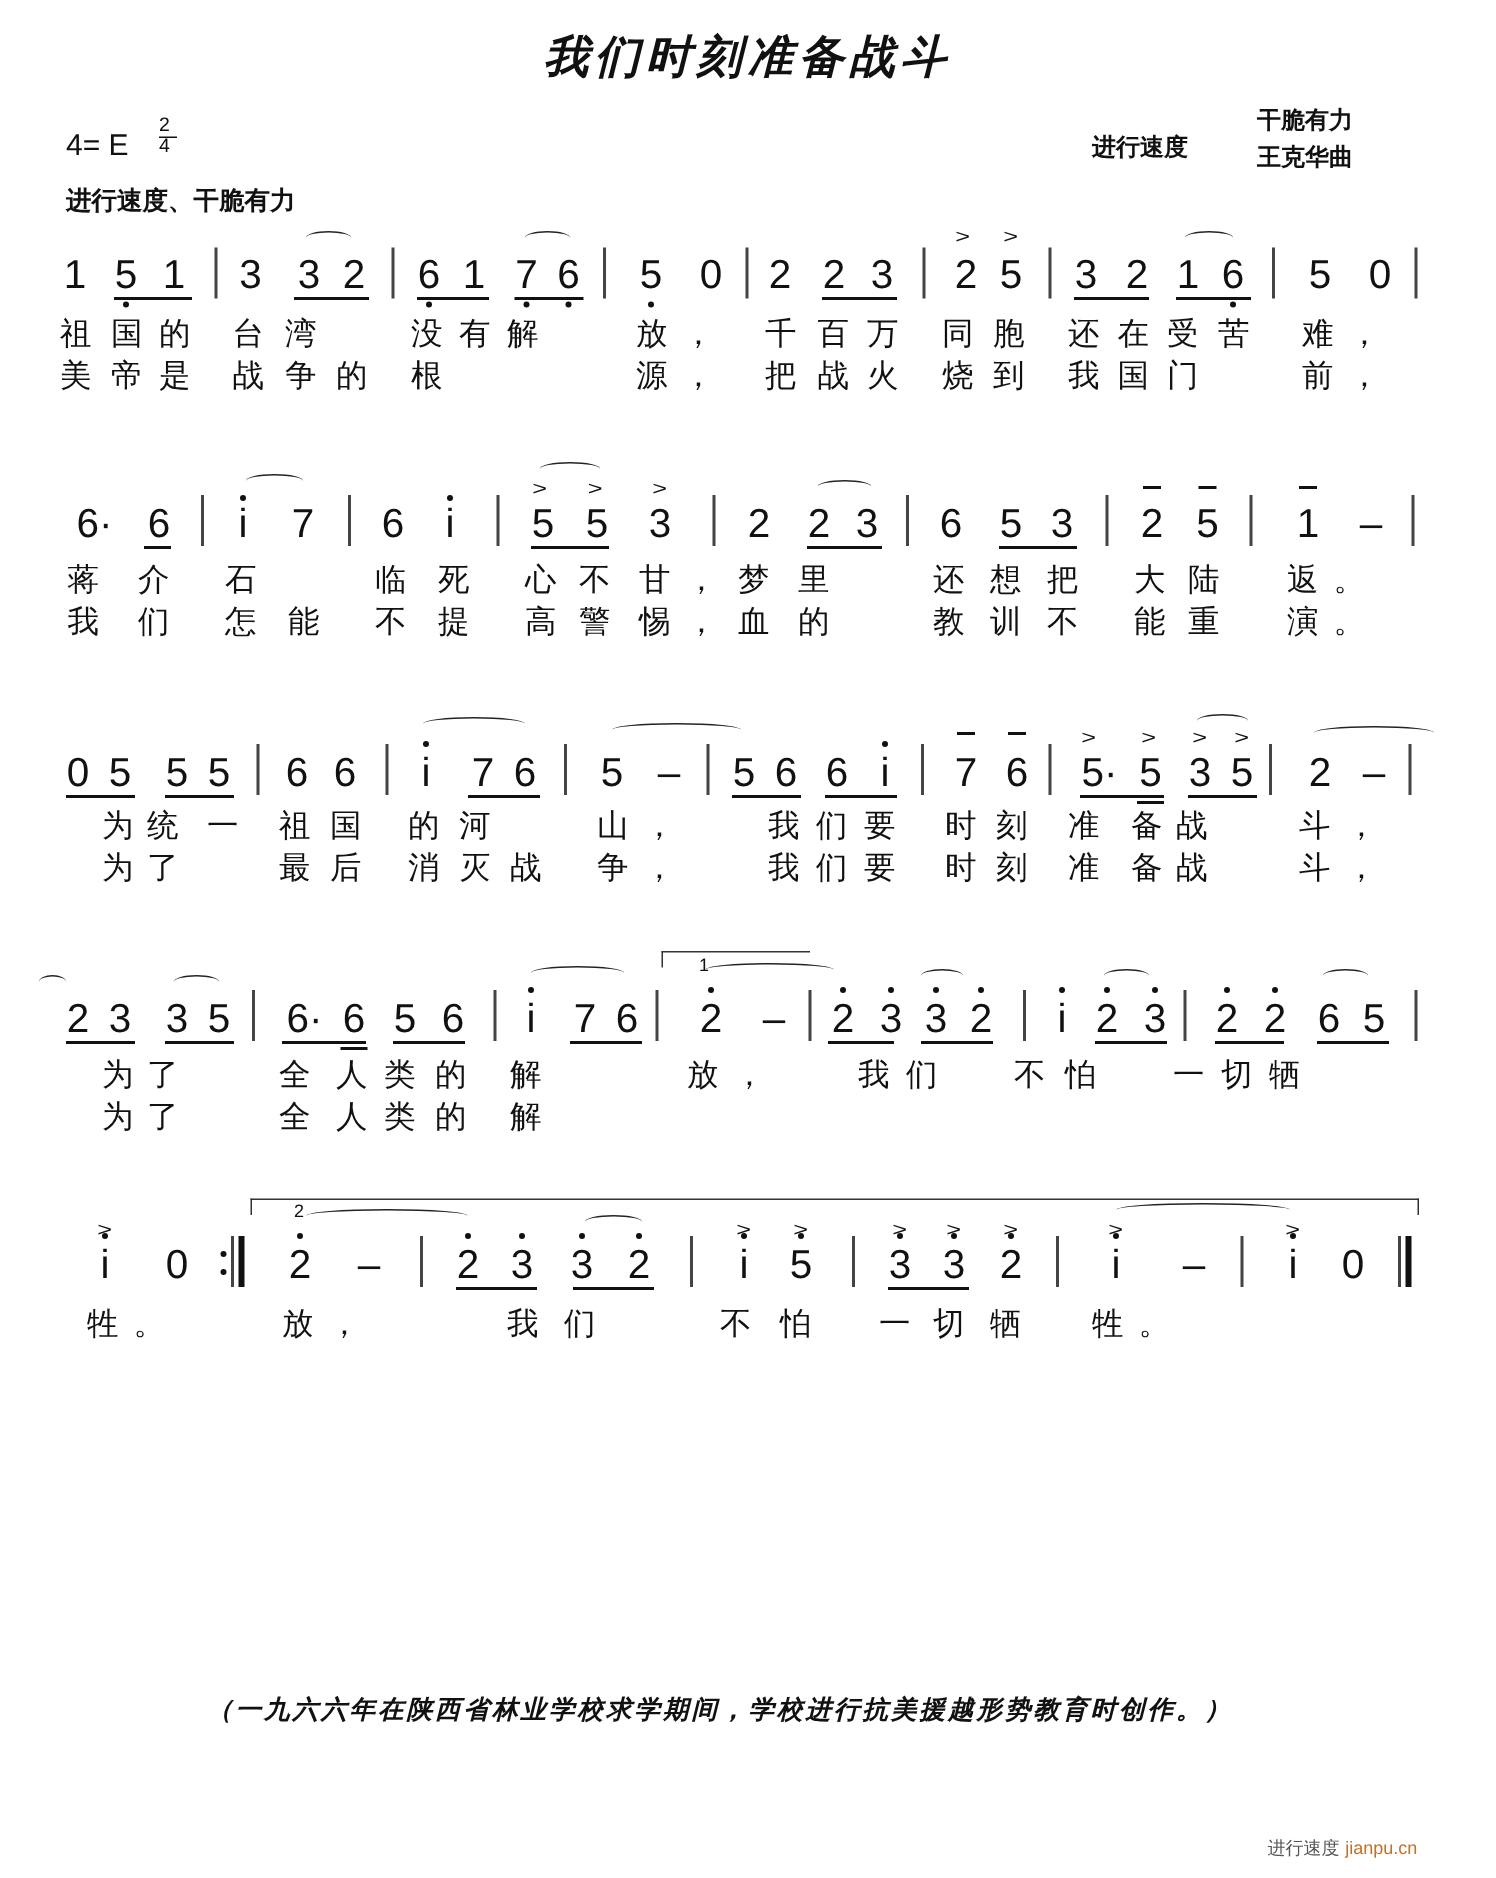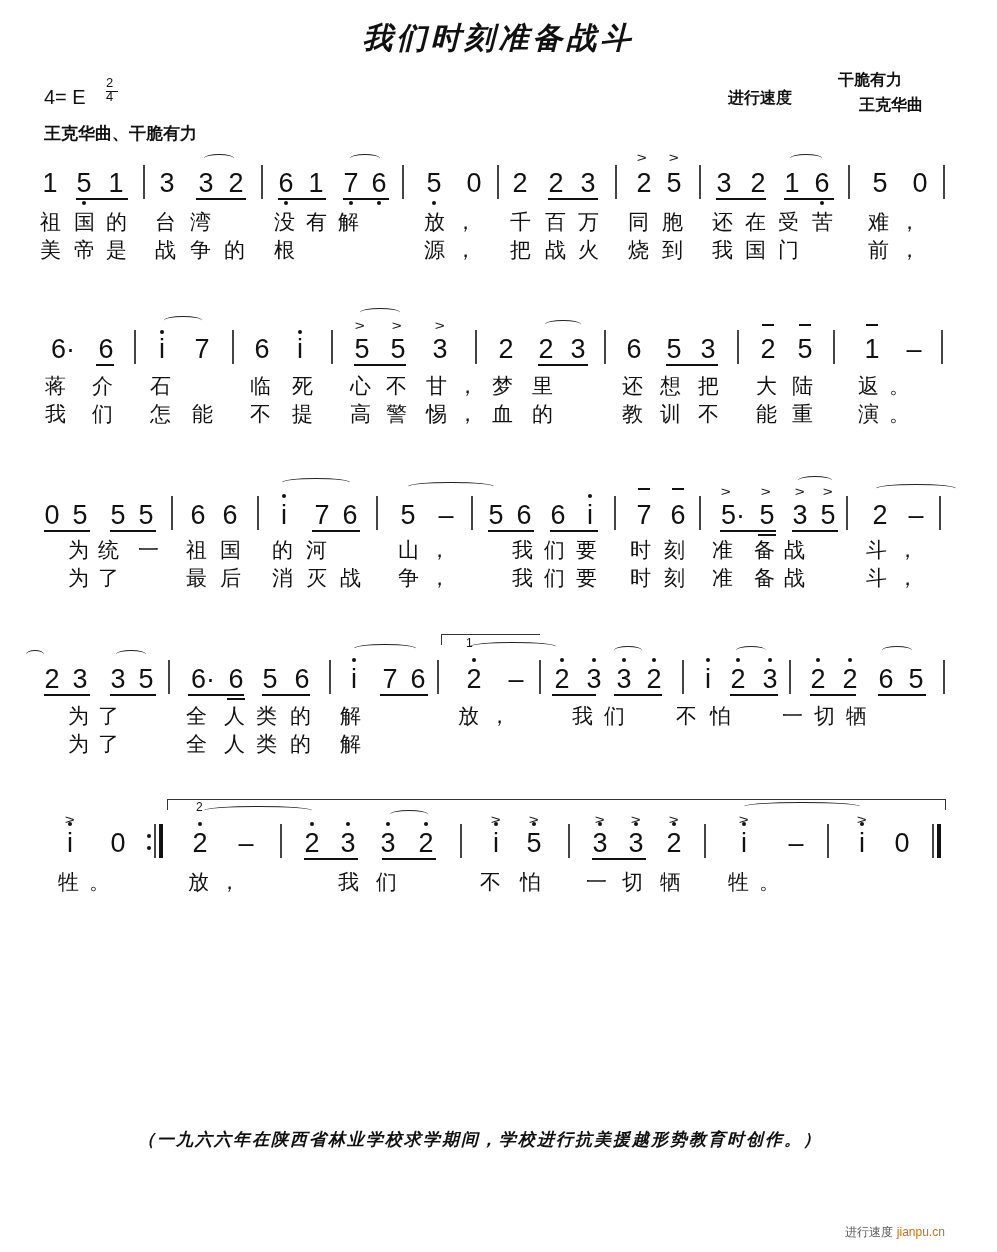--- a/index.html
+++ b/index.html
@@ -6,21 +6,21 @@
   body { width:997px; height:1252px; position:relative; overflow:hidden; color:#111; font-family:"DejaVu Sans", sans-serif; }
   .title { position:absolute; top:18px; left:0; width:997px; text-align:center; font-size:30px; font-weight:bold; font-style:italic; letter-spacing:4px; font-family:"DejaVu Serif", serif; }
   .key { position:absolute; left:44px; top:86px; font-size:20px; font-family:"Liberation Sans", sans-serif; }
   .timesig { position:absolute; left:106px; top:76px; font-size:13px; line-height:14px; text-align:center; font-family:"Liberation Sans", sans-serif; }
   .timesig span { display:block; }
   .timesig .bar { width:12px; height:1px; background:#111; margin:1px 0; }
   .tempo { position:absolute; left:44px; top:122px; font-size:17px; font-weight:bold; }
   .credits { position:absolute; top:70px; font-size:16px; font-weight:bold; }
   .group { left:728px; top:88px; }
   .lyricist { left:838px; top:70px; }
-  .composer { left:859px; top:95px; }
+  .composer { left:838px; top:95px; }
 
   .line { position:absolute; left:0; width:997px; }
   .n { position:absolute; font-family:"Liberation Sans", sans-serif; font-size:27px; line-height:30px; width:20px; text-align:center; }
   .ul { position:absolute; height:1.5px; background:#111; }
   .bar { position:absolute; width:1.5px; background:#444; }
   .dot { position:absolute; width:4px; height:4px; border-radius:50%; background:#111; }
   .acc { position:absolute; font-size:13px; font-family:"Liberation Sans", sans-serif; transform:scaleX(1.3); }
   .tie { position:absolute; border-top:1.5px solid #222; border-radius:50% 50% 0 0; height:8px; }
   .lyr { position:absolute; font-size:21px; white-space:pre; letter-spacing:10px; font-family:"DejaVu Sans", sans-serif; }
   .dash { position:absolute; height:2px; width:12px; background:#111; }
@@ -34,21 +34,21 @@
 </head>
 <body>
 
 <div class="title">我们时刻准备战斗</div>
 <div class="key">4= E</div>
 <div class="timesig">
   <span>2</span>
   <span class="bar"></span>
   <span>4</span>
 </div>
-<div class="tempo">王克华曲、干脆有力</div>
+<div class="tempo">进行速度、干脆有力</div>
 <div class="credits group">进行速度</div>
 <div class="credits lyricist">干脆有力</div>
 <div class="credits composer">王克华曲</div>
 
 <div class="line" style="top:0">
   <div class="n" style="left:40px;top:168px">1</div>
   <div class="n" style="left:74px;top:168px">5</div>
   <div class="n" style="left:106px;top:168px">1</div>
   <div class="ul" style="left:76px;top:198px;width:52px"></div>
   <div class="dot" style="left:82px;top:201px"></div>

